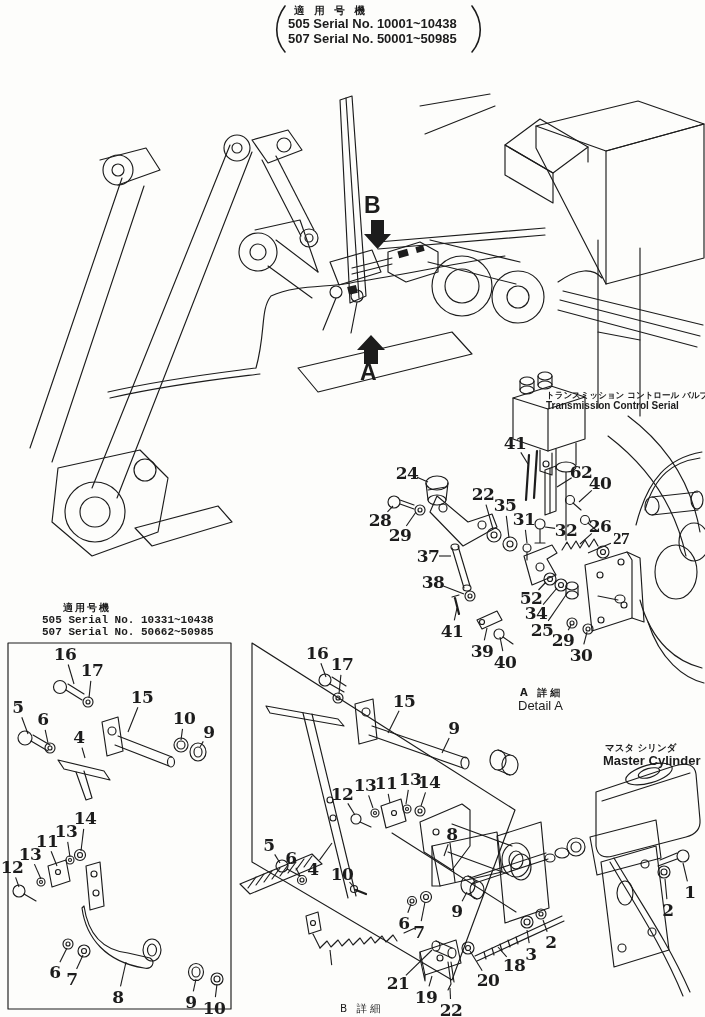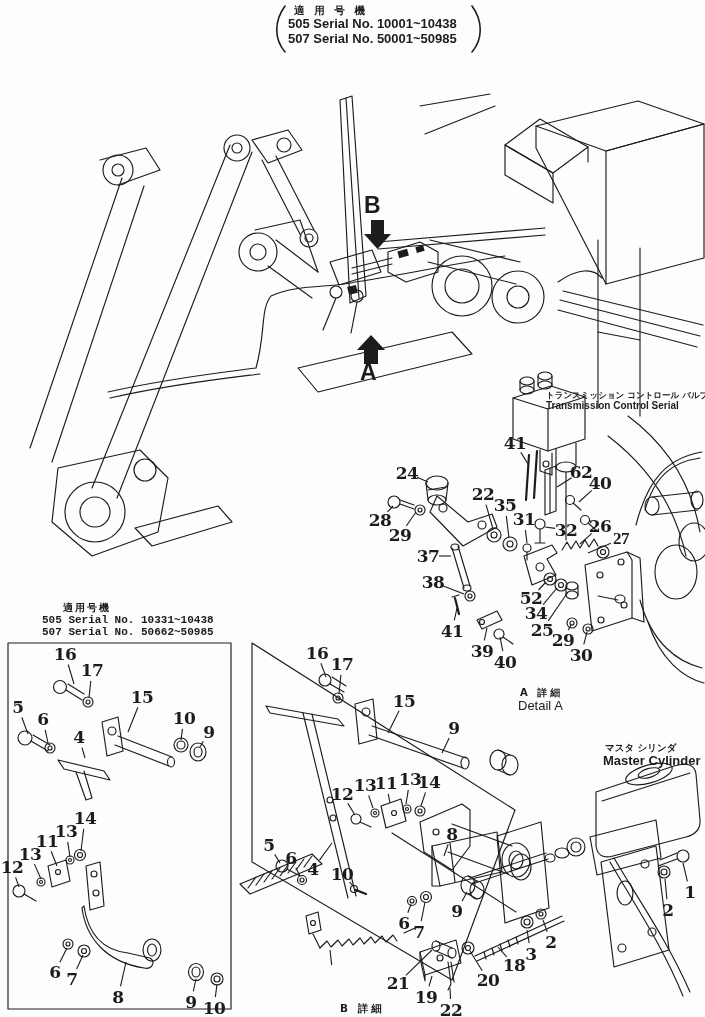--- a/index.html
+++ b/index.html
@@ -21,21 +21,21 @@
   .hdr-serial{left:288px;font-weight:700;font-size:13px;text-align:right;}
   #hdr-s1{top:16px;} #hdr-s2{top:31px;}
   #marker-b{left:364px;top:192px;font-weight:700;font-size:23px;}
   #marker-a{left:360px;top:359px;font-weight:700;font-size:23px;}
   #valve-jp{left:546px;top:390px;font-weight:700;font-size:8.5px;}
   #valve-en{left:546px;top:400px;font-weight:700;font-size:10px;}
   #detaila-jp{left:520px;top:686px;font-weight:700;font-size:10px;letter-spacing:3px;}
   #detaila-en{left:518px;top:698px;font-weight:400;font-size:13px;}
   #mc-jp{left:605px;top:742px;font-weight:700;font-size:9.5px;}
   #mc-en{left:603px;top:753px;font-weight:700;font-size:13px;}
-  #detailb-jp{left:340px;top:1002px;font-weight:700;font-size:10.5px;letter-spacing:3px;}
+  #detailb-jp{left:340px;top:1002px;font-weight:400;font-size:10.5px;letter-spacing:3px;}
   #lbox-app{left:63px;top:601px;font-weight:700;font-size:10px;letter-spacing:2px;}
   .lbox-serial{left:42px;font-weight:700;font-size:11px;font-family:Liberation Mono, monospace;}
   #lbox-s1{top:614px;} #lbox-s2{top:626px;}
 </style>
 </head>
 <body>
 
 <div id="stage">
 
   <svg id="art" width="705" height="1017" viewBox="0 0 705 1017">

